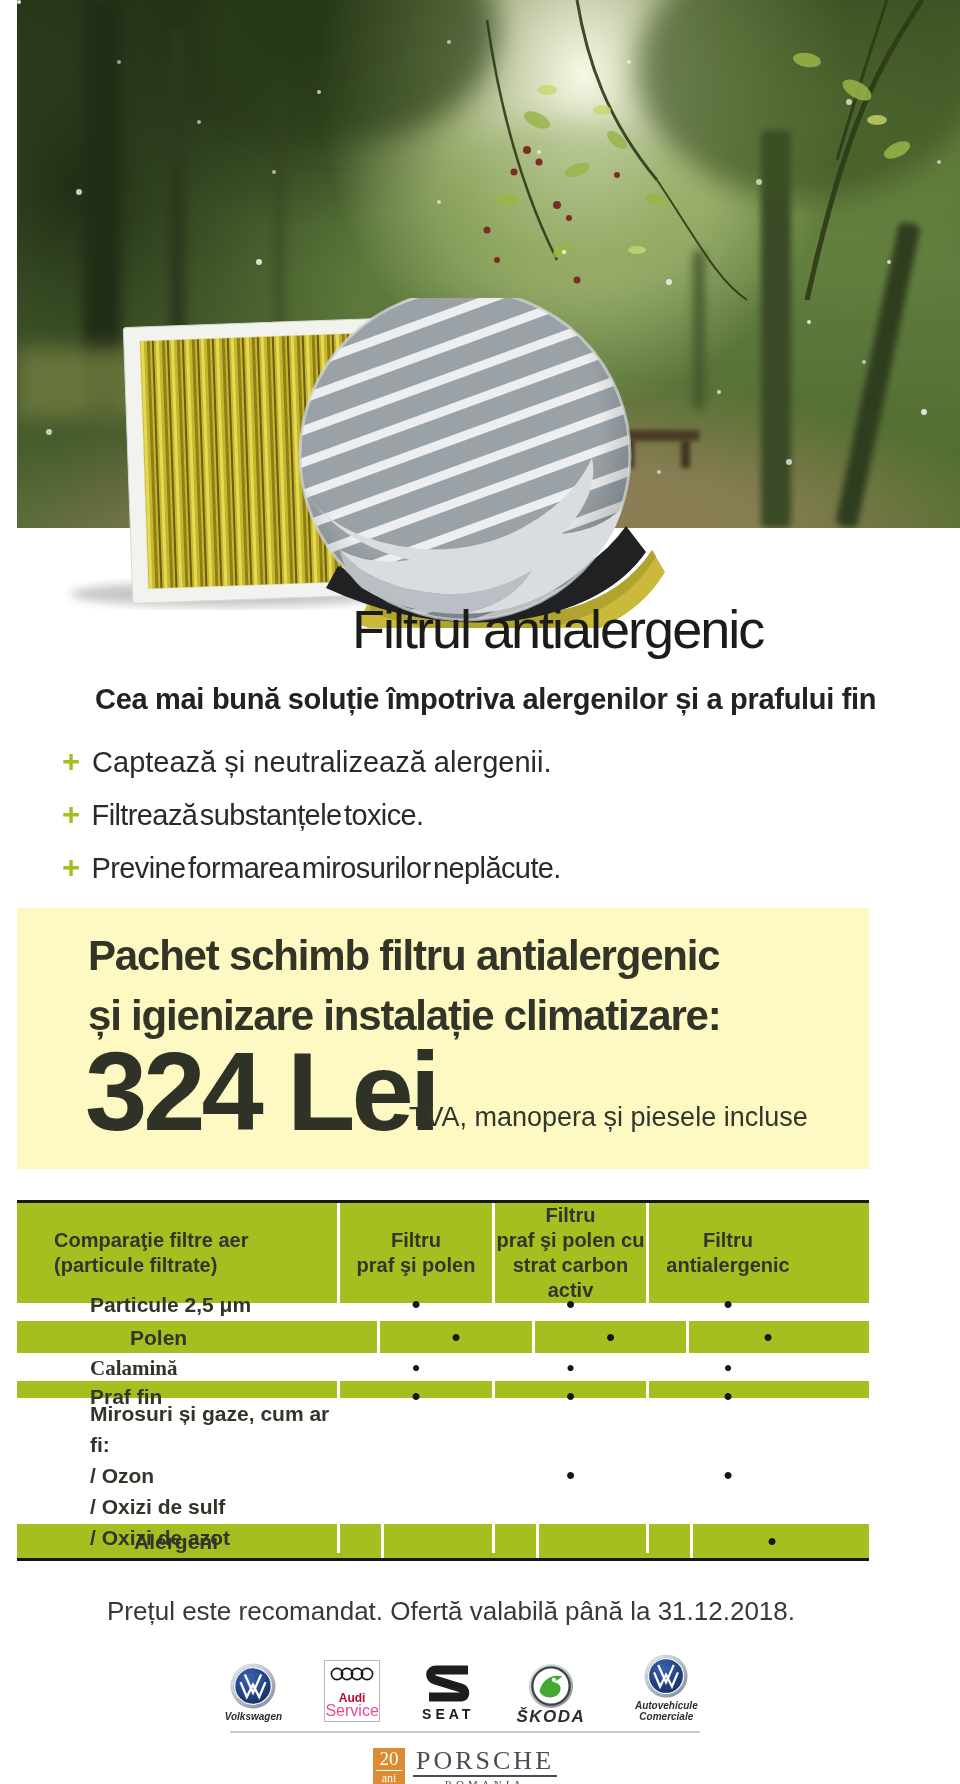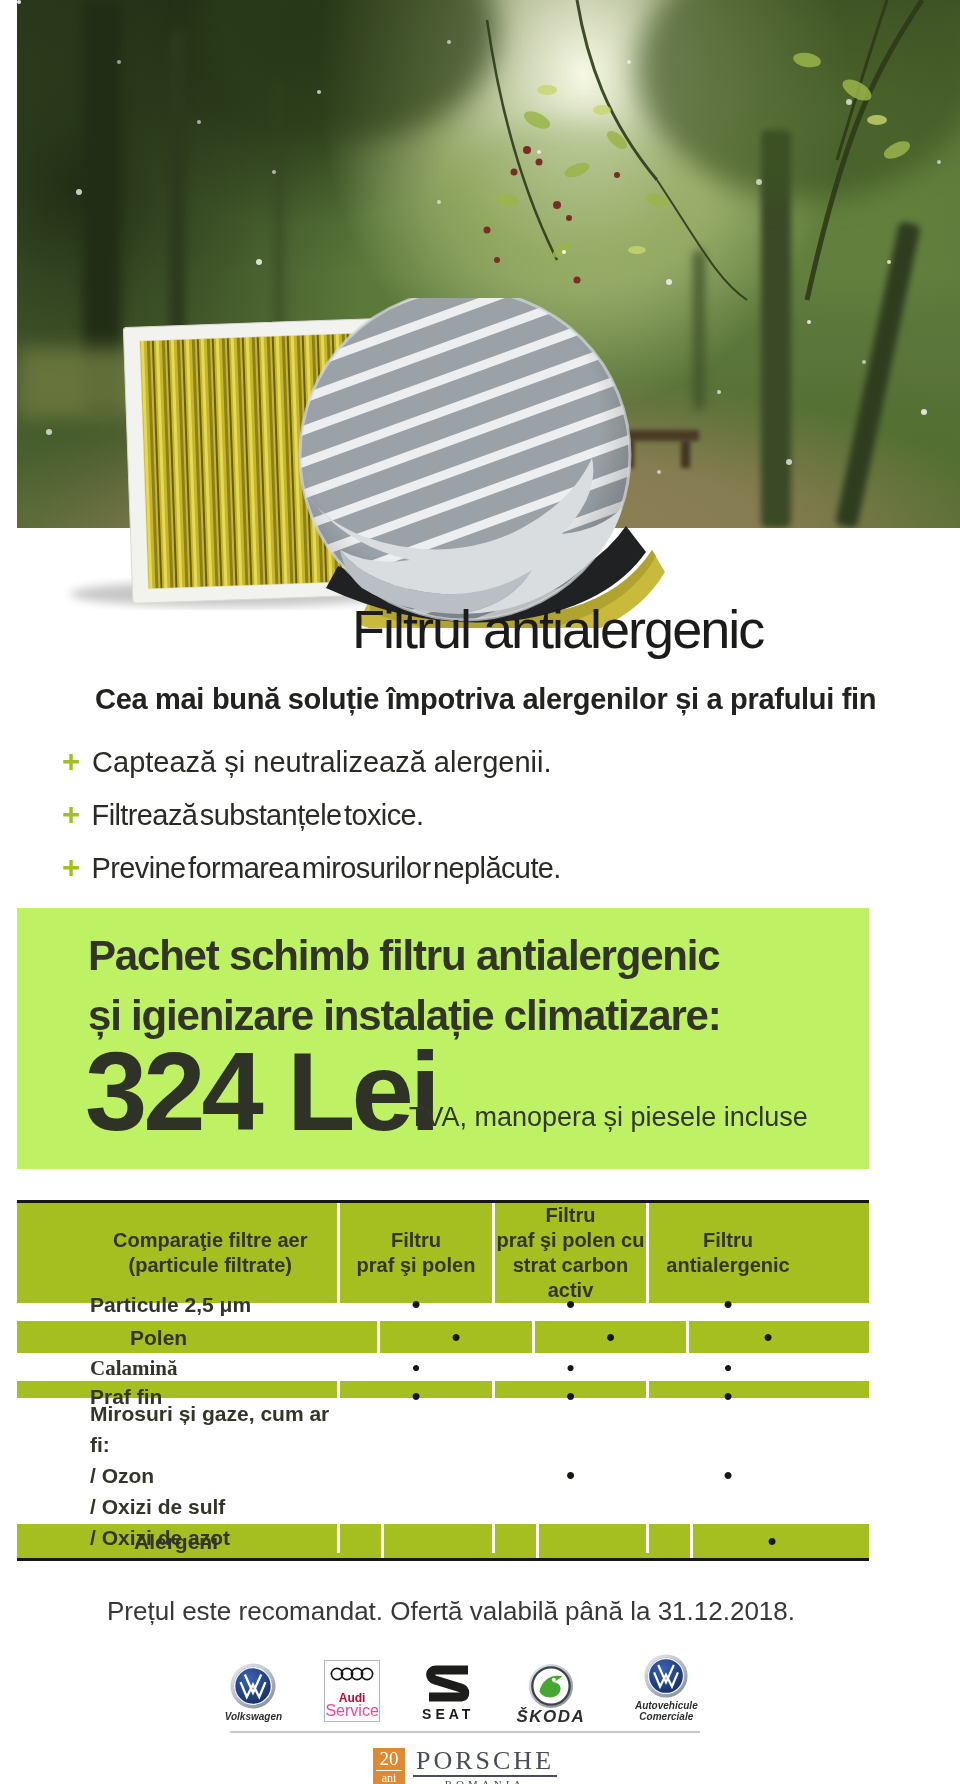--- a/index.html
+++ b/index.html
@@ -62,21 +62,21 @@
   .banner .price{position:absolute;left:68px;top:128px;font-size:112px;font-weight:bold;letter-spacing:-4px;
               color:#2f3227;line-height:1;}
   .banner .price-note{position:absolute;left:392px;top:194px;font-size:27px;color:#33362b;white-space:nowrap;}
 
   
   .ctable{position:absolute;left:17px;top:1200px;width:852px;border-top:3px solid #161612;border-bottom:3px solid #161612;}
   .thead{display:grid;grid-template-columns:320px 155px 154px 223px;height:84px;}
   .hcell{box-sizing:border-box;display:flex;align-items:center;justify-content:center;text-align:center;
          font-size:20px;font-weight:bold;color:#33352a;line-height:25px;white-space:pre-line;}
   .hcell + .hcell{border-left:3px solid #fff;}
-  .hcell.first{justify-content:flex-start;text-align:center;padding-left:96px;}
+  .hcell.first{justify-content:flex-start;text-align:left;padding-left:37px;}
   .hcell.last{padding-right:62px;}
   .trow{display:grid;grid-template-columns:320px 155px 154px 223px;align-items:center;background:#fff;}
   .trow:nth-child(1){height:34px;} .trow:nth-child(2){height:32px;padding-left:40px;} .trow:nth-child(3){height:28px;font-family:Liberation Serif, serif;}
   .trow:nth-child(4){height:17px;} .trow:nth-child(5){height:126px;} .trow:nth-child(6){height:34px;}
   .tcell{box-sizing:border-box;height:100%;display:flex;align-items:center;}
   .tcell.label{padding-left:73px;font-size:21px;font-weight:bold;color:#33352a;
                flex-direction:column;align-items:flex-start;justify-content:center;line-height:31px;}
   .tcell.dotcell{justify-content:center;font-size:26px;color:#161612;border-left:3px solid #fff;}
   .tcell.dotcell.col4{padding-right:62px;}
 
@@ -212,21 +212,21 @@
     <div class="bullet tight">
       <span class="plus" style="color: rgb(165, 191, 32);">+</span>
       <span>Filtrează substanțele toxice.</span>
     </div>
     <div class="bullet tight">
       <span class="plus" style="color: rgb(165, 191, 32);">+</span>
       <span>Previne formarea mirosurilor neplăcute.</span>
     </div>
   </div>
 
-  <div class="banner" style="background: #bef264;">
+  <div class="banner" style="background: #fef9c3;">
     <div class="h1">Pachet schimb filtru antialergenic</div>
     <div class="h2">și igienizare instalație climatizare:</div>
     <div class="price">324 Lei</div>
     <div class="price-note">TVA, manopera și piesele incluse</div>
   </div>
 
   <div class="ctable">
     <div class="thead">
       <div class="hcell first" style="background: rgb(165, 191, 32);">Comparaţie filtre aer
 (particule filtrate)</div>

